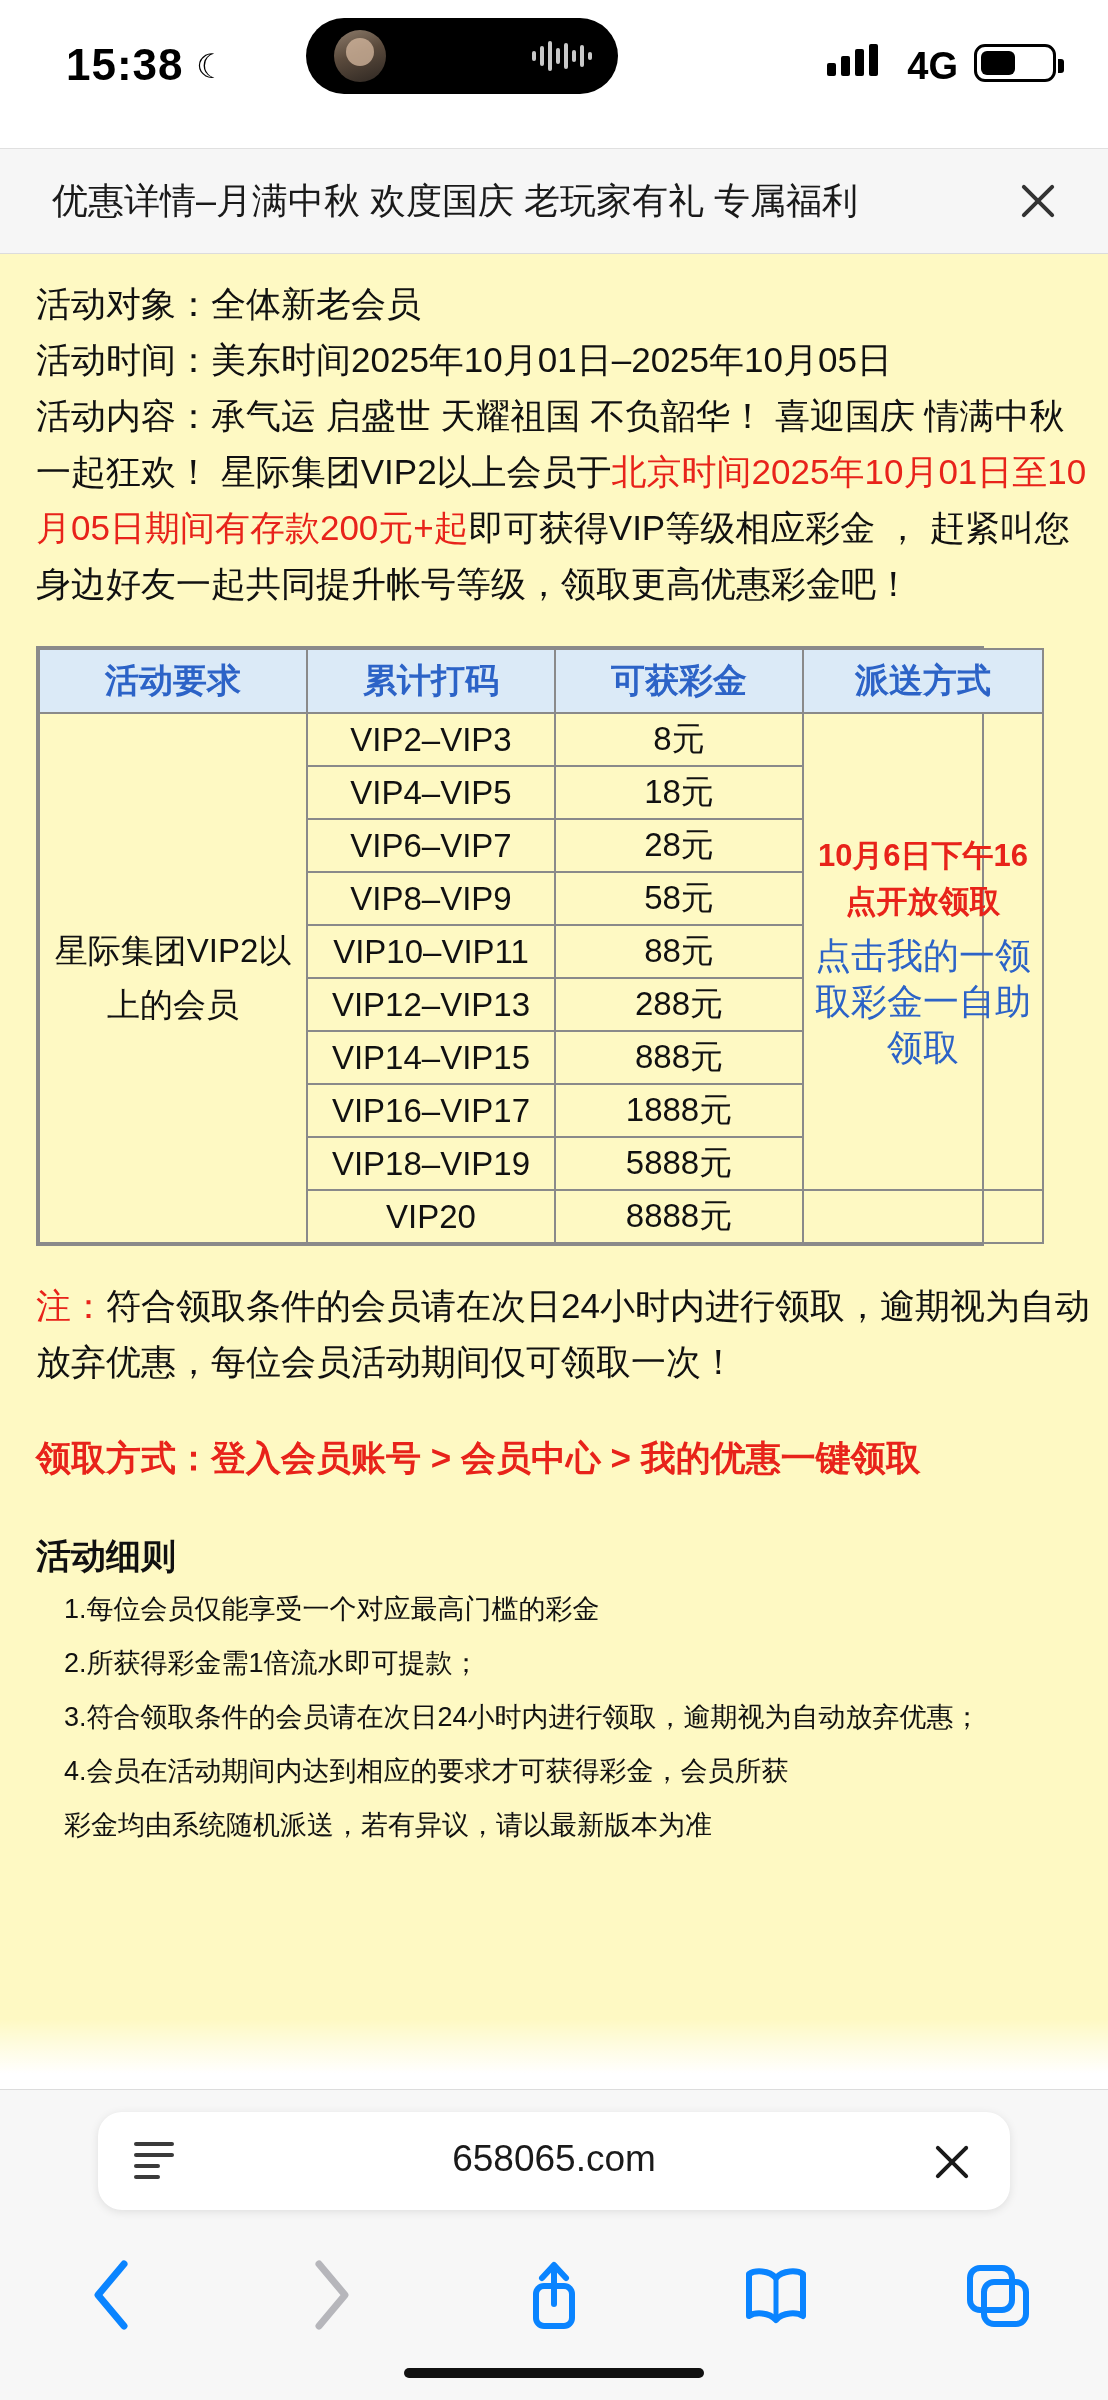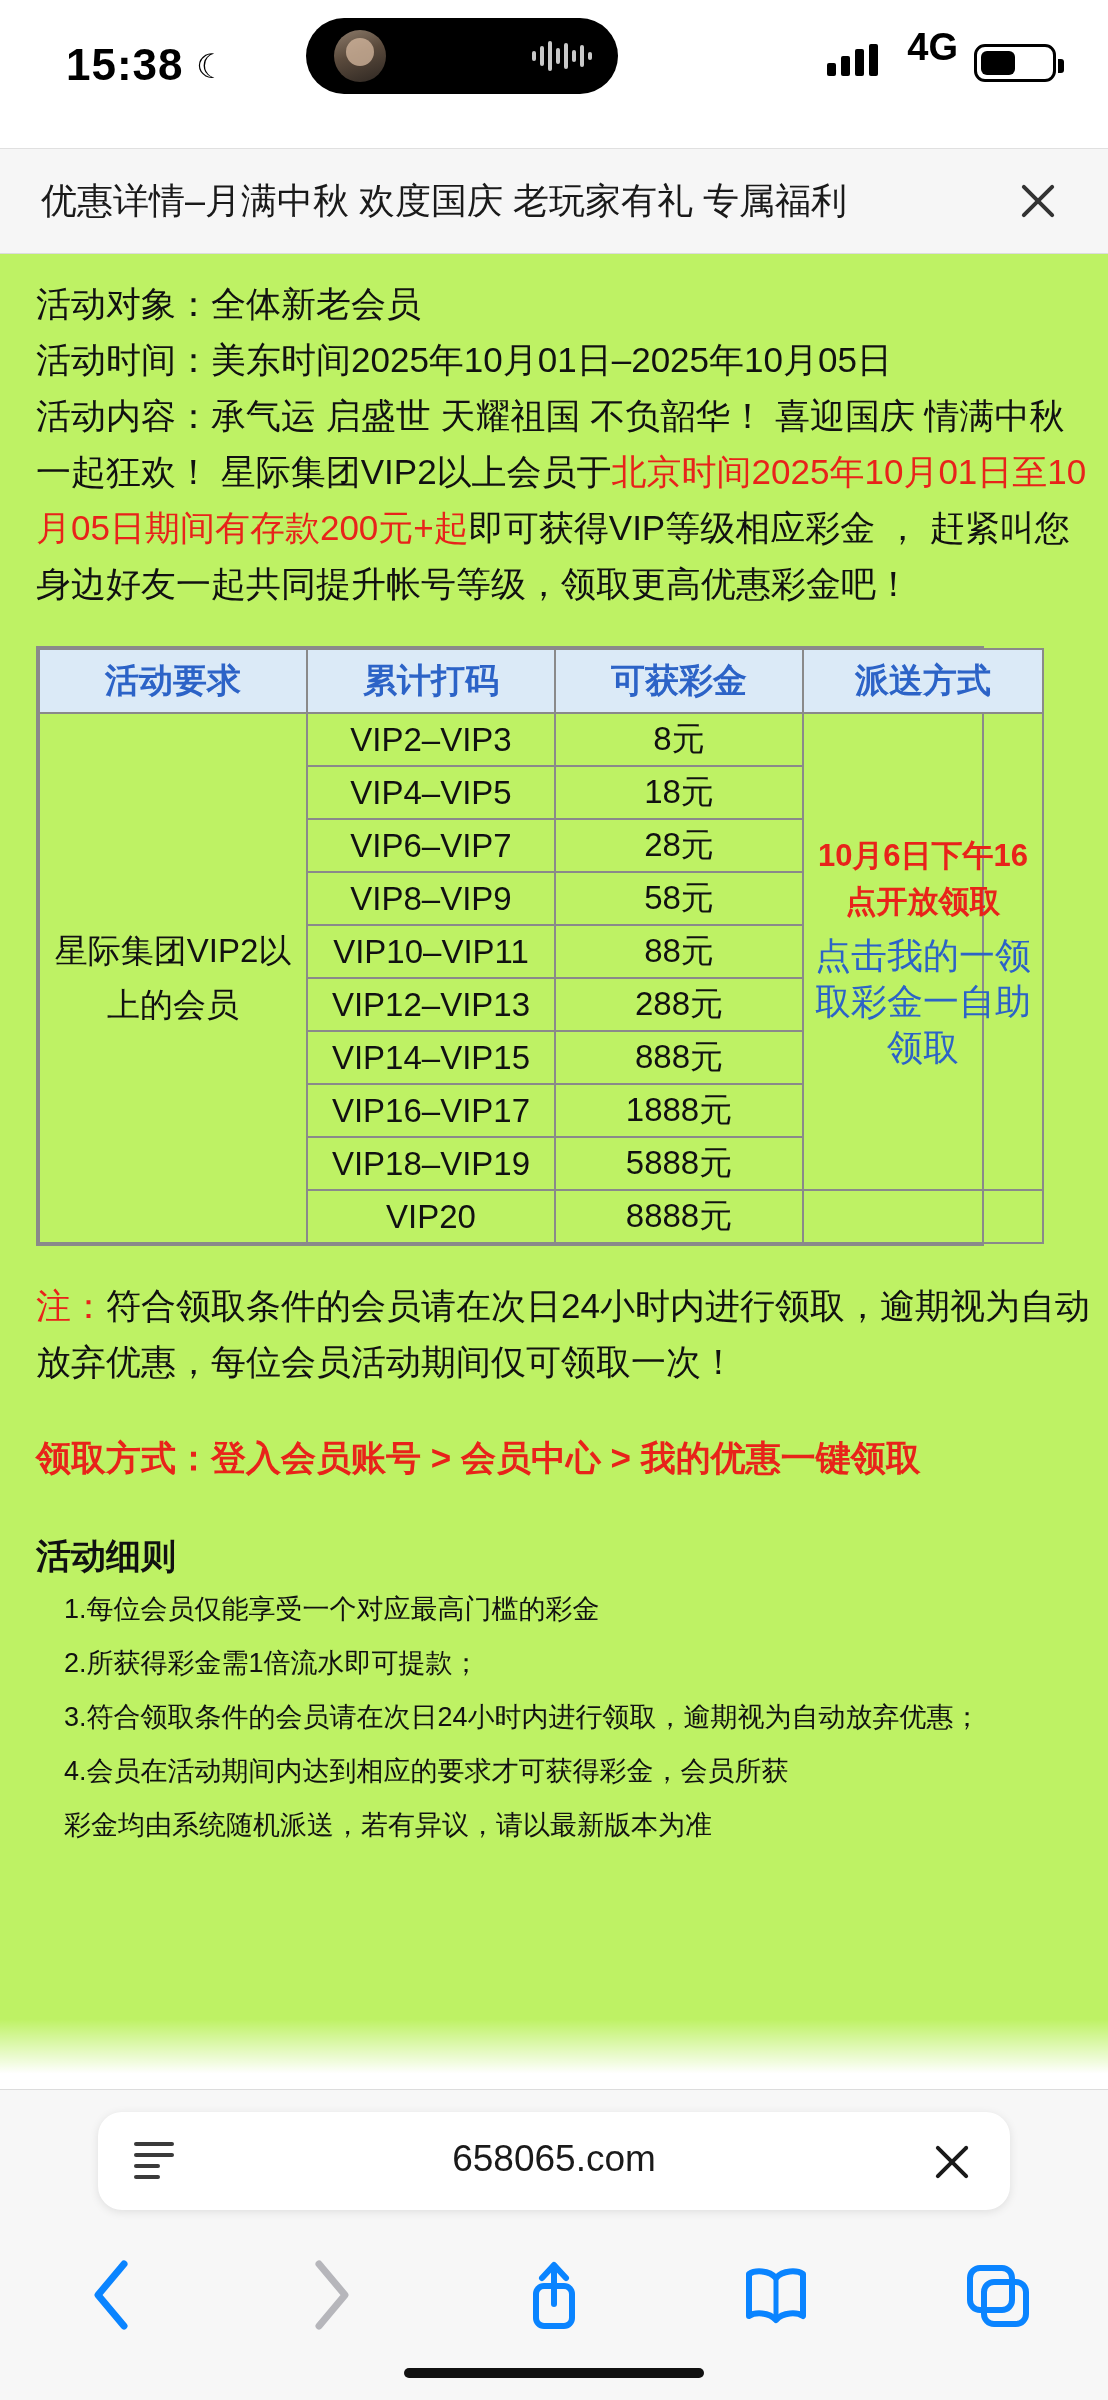--- a/index.html
+++ b/index.html
@@ -105,21 +105,21 @@
     background: #000;
     border-radius: 2px;
   }
   .signal i:nth-child(1) { height: 13px; }
   .signal i:nth-child(2) { height: 20px; }
   .signal i:nth-child(3) { height: 27px; }
   .signal i:nth-child(4) { height: 32px; background: #000; }
   .net-label {
     position: absolute;
     right: 150px;
-    top: 26px;
+    top: 45px;
     font-size: 38px;
     font-weight: 600;
     color: #000;
   }
   .battery {
     position: absolute;
     right: 52px;
     top: 44px;
     width: 82px;
     height: 38px;
@@ -152,21 +152,21 @@
   .page-header {
     position: relative;
     height: 104px;
     background: #f6f6f6;
     border-top: 1px solid #e0e0e0;
     border-bottom: 1px solid #dcdcdc;
     flex: none;
   }
   .page-header .title {
     position: absolute;
-    left: 41px;
+    left: 52px;
     top: 28px;
     font-size: 36px;
     color: #1a1a1a;
     white-space: nowrap;
   }
   .close-x {
     position: absolute;
     right: 44px;
     top: 26px;
     width: 52px;
@@ -185,21 +185,21 @@
   .close-x::before { transform: rotate(45deg); }
   .close-x::after { transform: rotate(-45deg); }
 
   
   .content {
     position: relative;
     flex: 1 1 auto;
     overflow: hidden;
     padding: 22px 16px 0 36px;
     box-sizing: border-box;
-    background: #bef264;
+    background: #fef9c3;
   }
   .para {
     font-size: 35px;
     line-height: 56px;
     color: #111111;
     margin: 0;
   }
   .para .red {
     color: #e8231a;
   }

